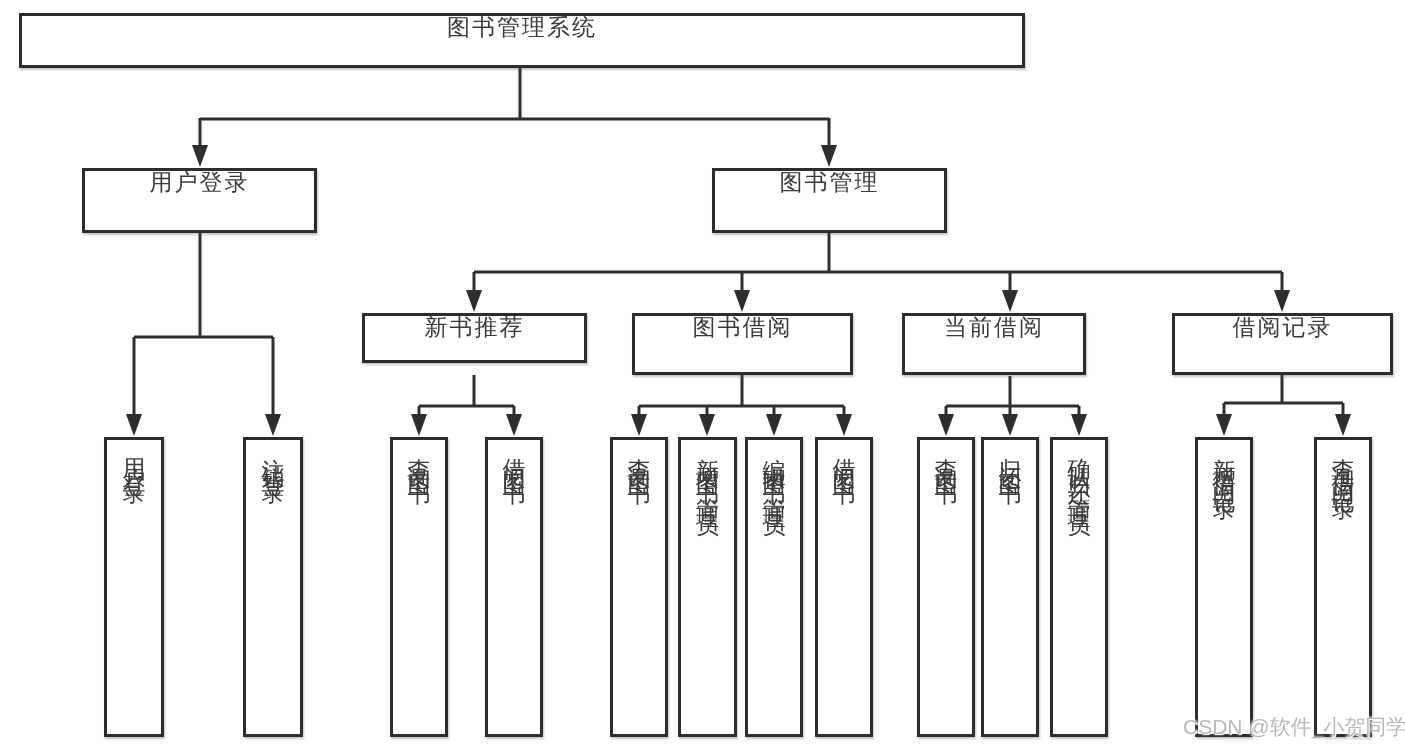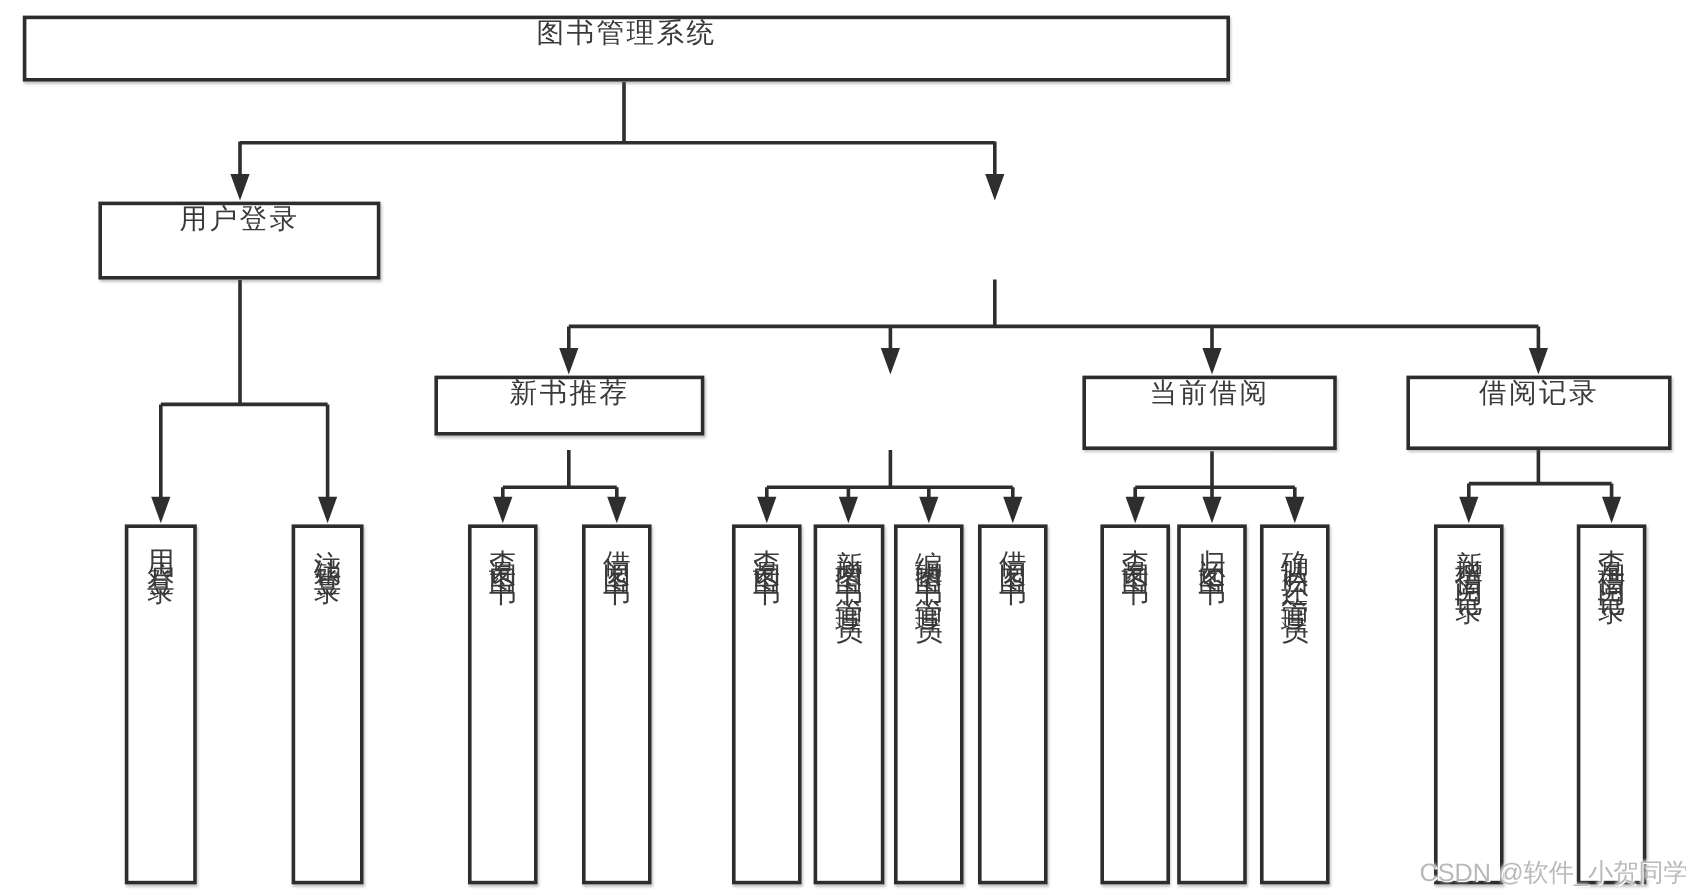--- a/index.html
+++ b/index.html
@@ -85,25 +85,31 @@
       M1216,414 L1232,414 L1224,436 Z M1335,414 L1351,414 L1343,436 Z"></path>
   </svg>
 
   <div class="hbox" style="left:19px;top:13px;width:1006px;height:55px">
     <span class="lbl">图书管理系统</span>
   </div>
 
   <div class="hbox" style="left:82px;top:168px;width:235px;height:65px">
     <span class="lbl">用户登录</span>
   </div>
+  <div class="hbox" style="left:712px;top:168px;width:235px;height:65px">
+    <span class="lbl">图书管理</span>
+  </div>
 
   <div class="hbox" style="left:362px;top:313px;width:225px;height:50px">
     <span class="lbl">新书推荐</span>
   </div>
-  <div class="hbox" style="left:902px;top:313px;width:212px;height:62px">
+  <div class="hbox" style="left:632px;top:313px;width:221px;height:62px">
+    <span class="lbl">图书借阅</span>
+  </div>
+  <div class="hbox" style="left:902px;top:313px;width:184px;height:62px">
     <span class="lbl">当前借阅</span>
   </div>
   <div class="hbox" style="left:1172px;top:313px;width:221px;height:62px">
     <span class="lbl">借阅记录</span>
   </div>
 
   <div class="vbox" style="left:104px;top:437px;width:60px;height:300px">
     <span class="vlbl">用户登录</span>
   </div>
   <div class="vbox" style="left:243px;top:437px;width:60px;height:300px">

